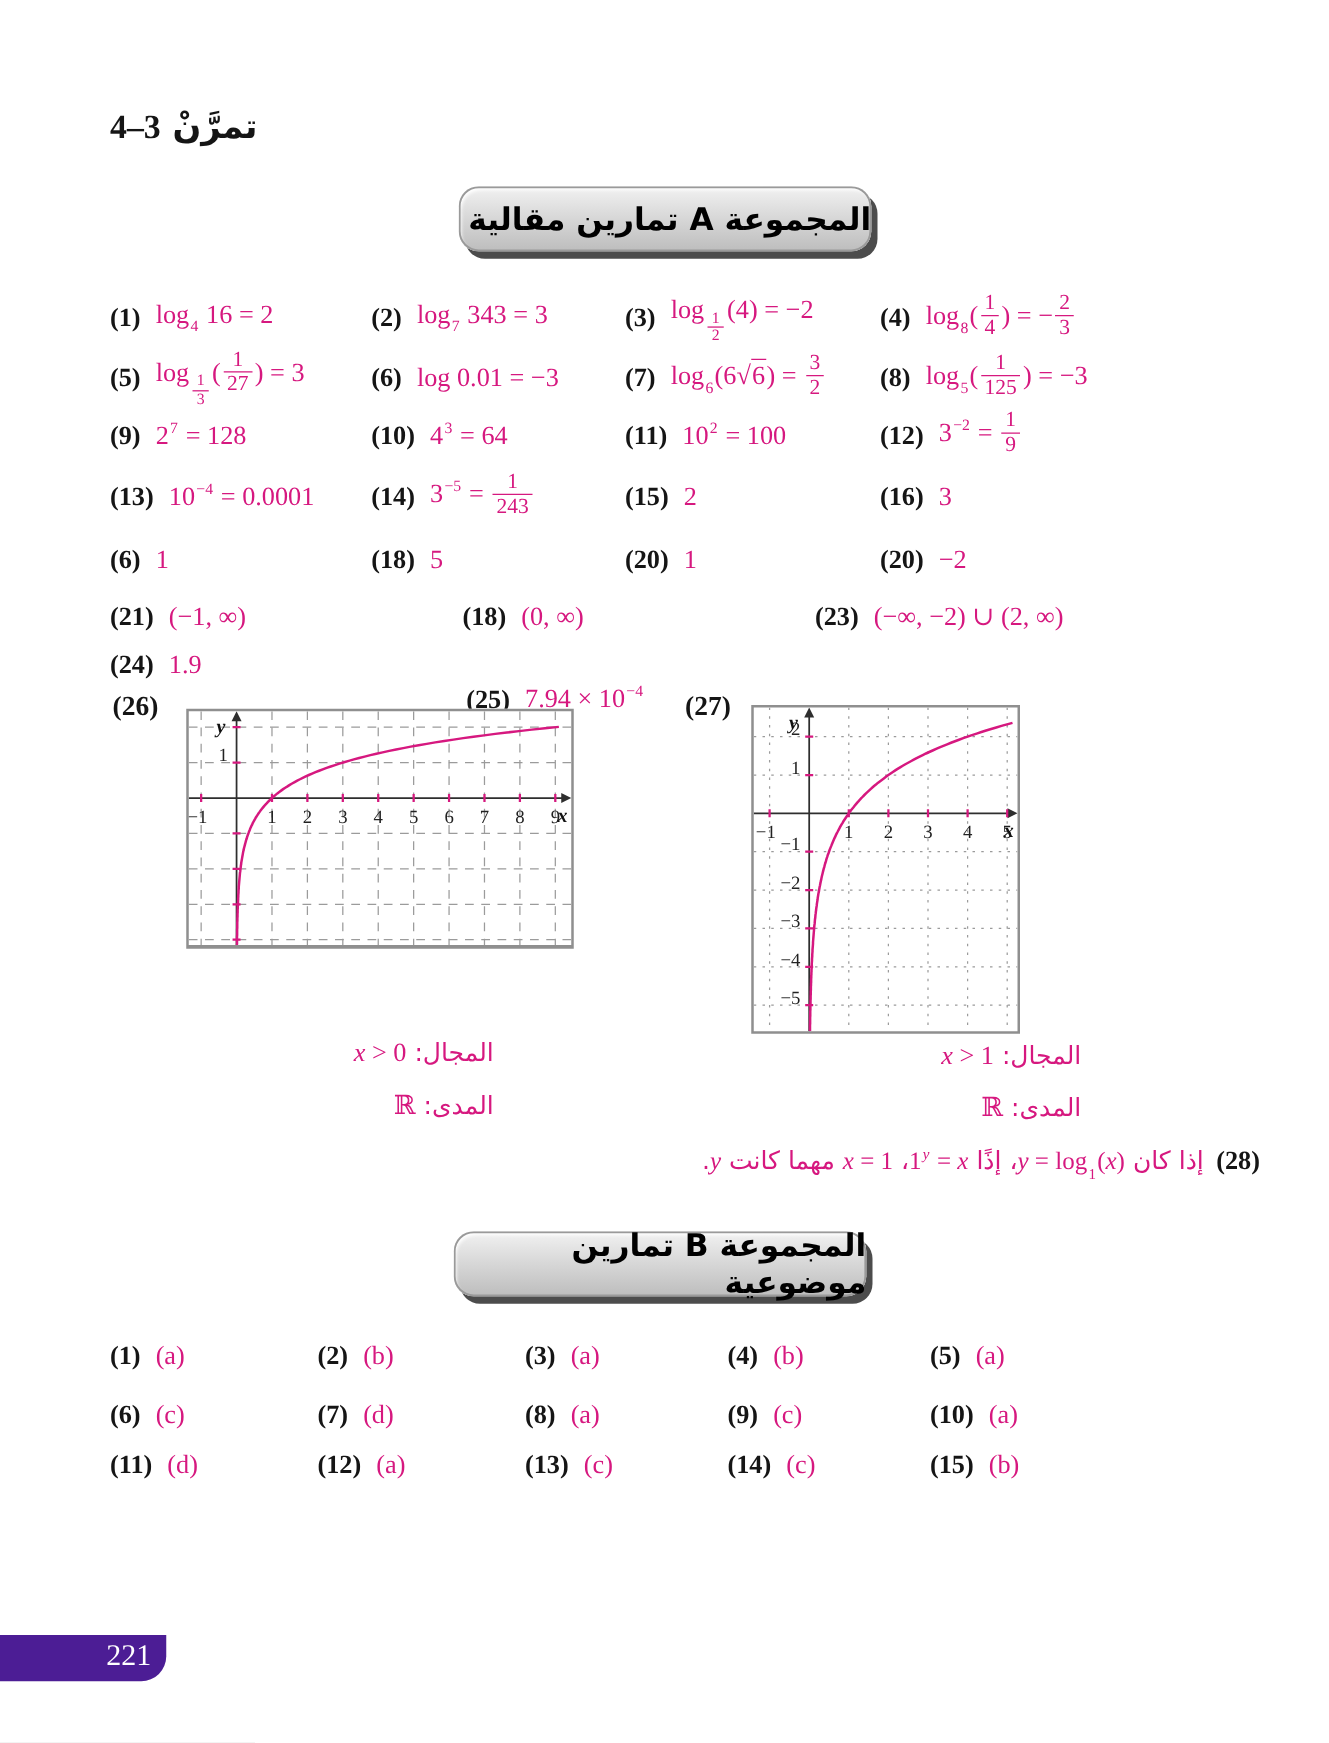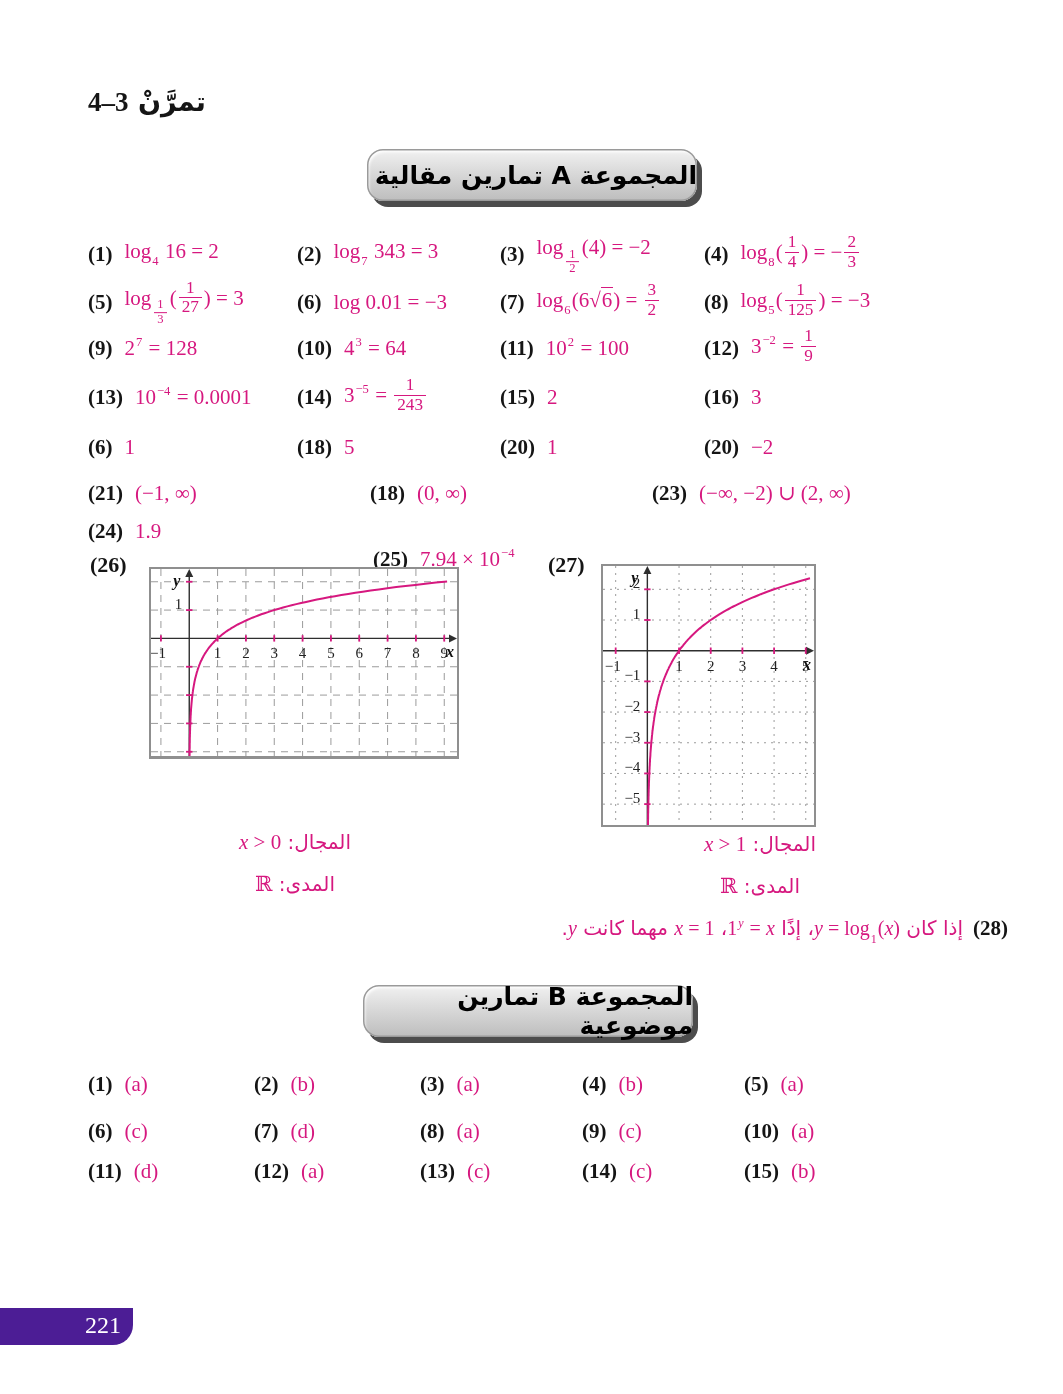--- a/index.html
+++ b/index.html
@@ -27,21 +27,21 @@
   .fr-b{padding:0 3px;display:block;}
   .msub{font-size:0.6em;vertical-align:-0.6em;margin:0 1px;}
   .msub .frac{font-size:1em;transform:translateY(0.25em);}
   .msup{font-size:0.6em;vertical-align:0.7em;margin:0 1px;}
   .msqrt{white-space:nowrap;}
   .mbar{border-top:1.4px solid currentColor;padding:0 1px;}
   .mi{font-style:italic;}
   .mseg{direction:ltr;unicode-bidi:isolate;font-family:"Liberation Serif","DejaVu Serif",serif;}
   
   .figlab{font-family:"Liberation Serif","DejaVu Serif",serif;font-weight:700;font-size:22px;}
-  .note{color:var(--pink);font-size:20px;text-align:center;direction:rtl;white-space:nowrap;}
+  .note{color:var(--pink);font-size:20px;text-align:right;direction:rtl;white-space:nowrap;}
   .note .mseg{font-size:21px;}
   
   .ans28{direction:rtl;color:var(--pink);font-size:20px;white-space:nowrap;}
   .ans28 .num{color:var(--ink);font-weight:700;font-size:21px;margin-left:10px;
               font-family:"Liberation Serif","DejaVu Serif",serif;}
   
   svg.graph{background:#fff;border:2px solid #8f8f8f;display:block;}
   svg#graph26{border-bottom-width:3px;}
   svg text.tick{font:15px "Liberation Serif","DejaVu Serif",serif;fill:#222;}
   svg text.axlab{font:italic 700 16px "Liberation Serif","DejaVu Serif",serif;fill:#111;}

